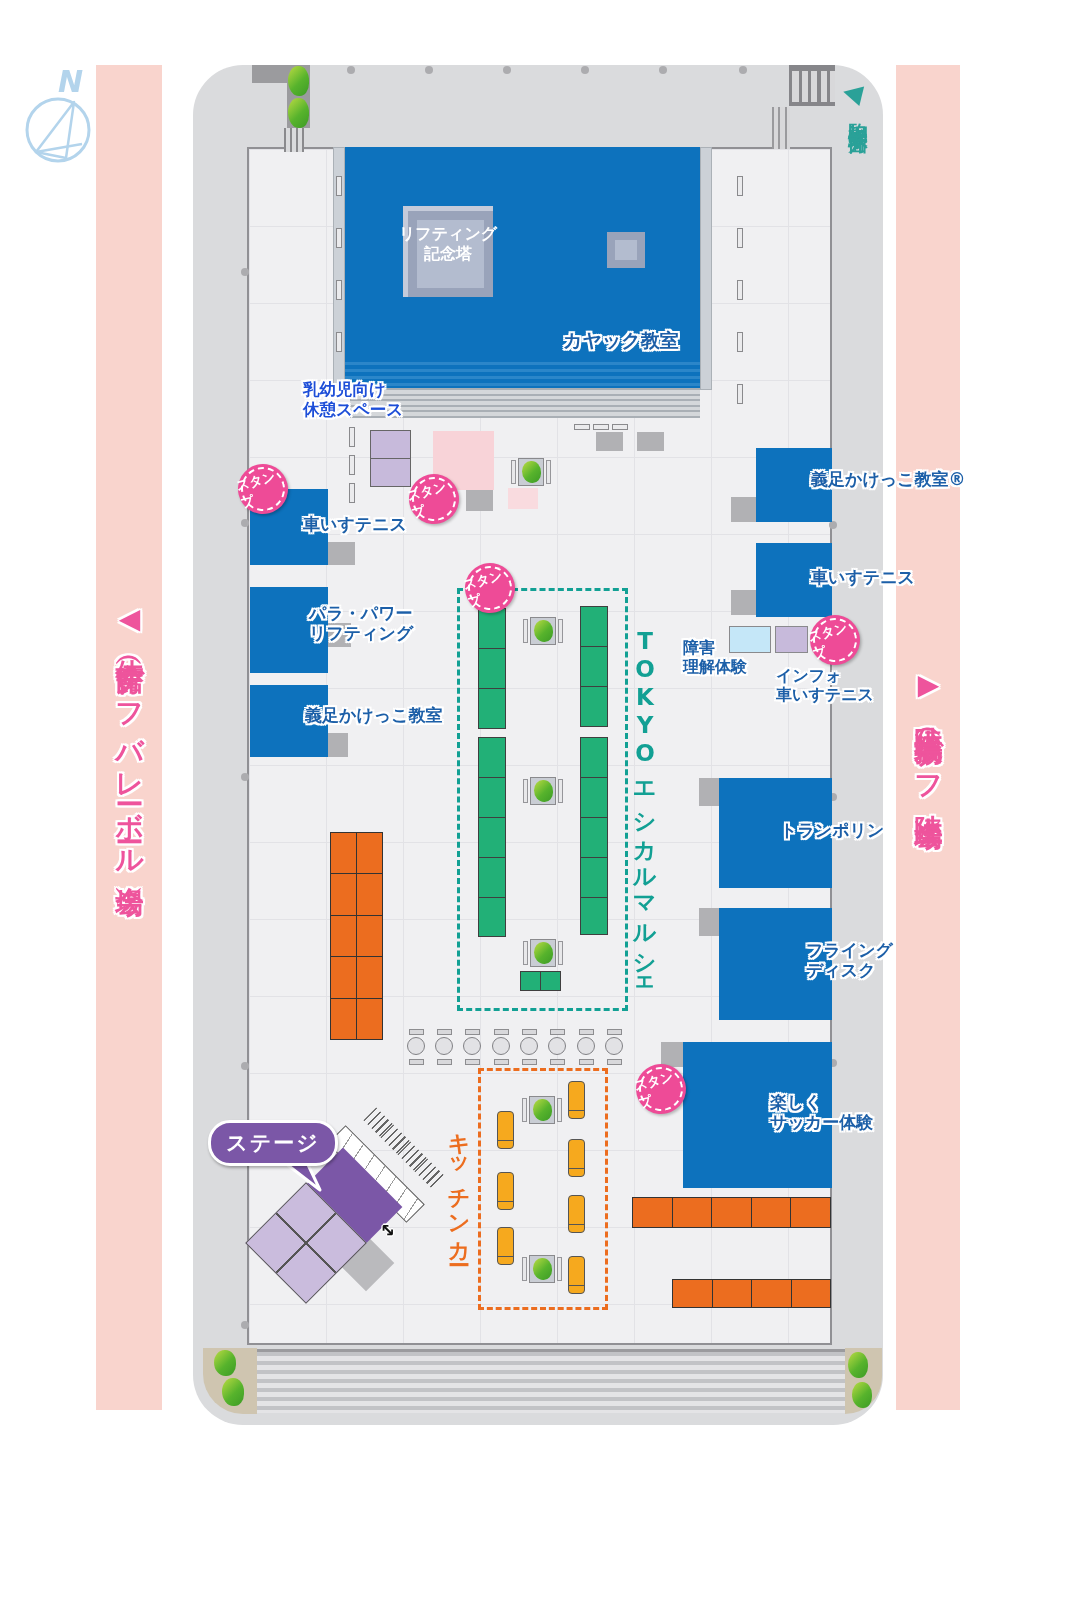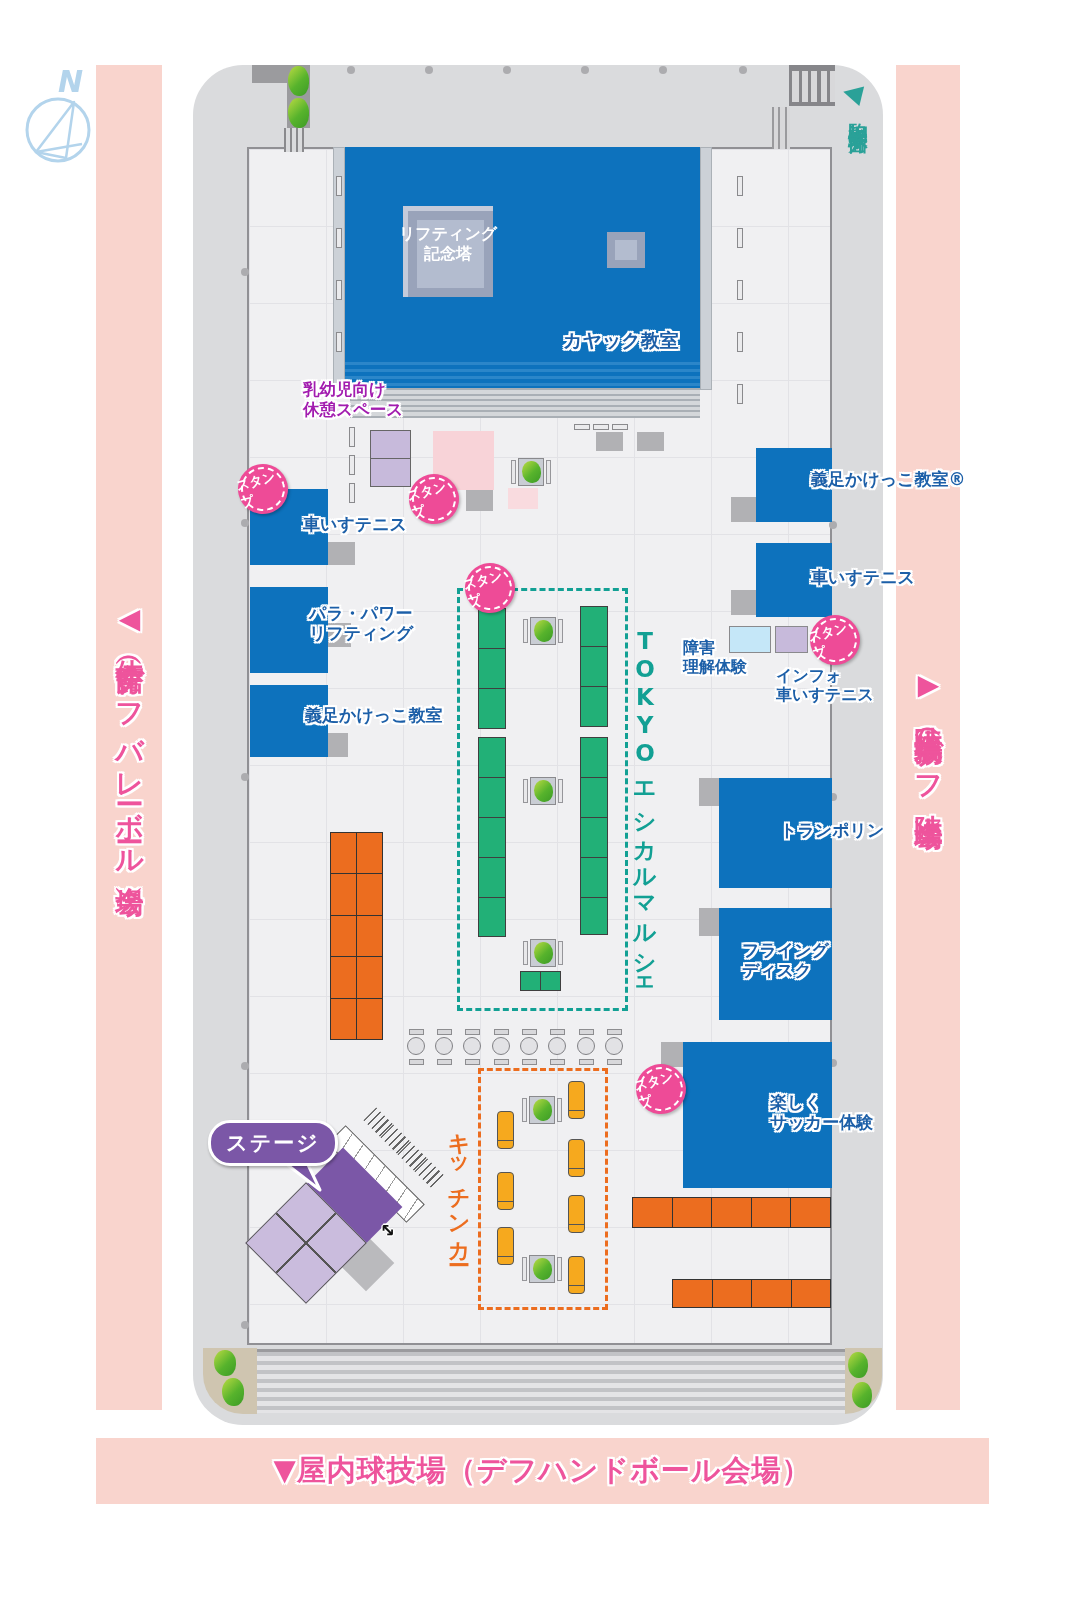--- a/index.html
+++ b/index.html
@@ -38,21 +38,21 @@
   .small-sq::after{content:"";position:absolute;inset:8px;background:#b3bccf;}
   .tower-label{position:absolute;left:393px;top:224px;width:110px;text-align:center;color:#fff;
     font-weight:800;font-size:16px;line-height:20px;z-index:3;}
 
   
   .lbl{position:absolute;font-weight:800;line-height:1.2;z-index:6;white-space:nowrap;}
   .lbl-blue{color:#1c5fa8;font-size:17px;
     text-shadow:-2px -2px 0 #fff,2px -2px 0 #fff,-2px 2px 0 #fff,2px 2px 0 #fff,0 -2px 0 #fff,0 2px 0 #fff,-2px 0 0 #fff,2px 0 0 #fff;}
   .lbl-pink{color:#ee3d95;font-size:17px;
     text-shadow:-2px -2px 0 #fff,2px -2px 0 #fff,-2px 2px 0 #fff,2px 2px 0 #fff,0 -2px 0 #fff,0 2px 0 #fff,-2px 0 0 #fff,2px 0 0 #fff;}
-  .lbl-purple{color:#a21caf;font-size:16.5px;
+  .lbl-purple{color:#1d4ed8;font-size:16.5px;
     text-shadow:-2px -2px 0 #fff,2px -2px 0 #fff,-2px 2px 0 #fff,2px 2px 0 #fff,0 -2px 0 #fff,0 2px 0 #fff,-2px 0 0 #fff,2px 0 0 #fff;}
   .station-text{position:absolute;left:846px;top:108px;color:#2aa198;font-weight:700;font-size:19px;letter-spacing:2px;z-index:4;}
   .station-arrow{position:absolute;left:843px;top:84px;width:0;height:0;border-right:19px solid #2aa198;
     border-top:10px solid transparent;border-bottom:10px solid transparent;transform:rotate(14deg);}
 
   
   .booth-blue{position:absolute;background:#0d72bd;z-index:2;}
   .tab{position:absolute;background:#b1b1b4;z-index:1;}
   .booth-rest{position:absolute;left:370px;top:430px;width:41px;height:57px;background:#c7badb;border:1px solid #666;box-sizing:border-box;z-index:2;}
   .booth-rest::after{content:"";position:absolute;left:0;right:0;top:27px;border-top:1px solid #666;}
@@ -143,23 +143,20 @@
     <circle cx="38" cy="70" r="31" fill="none" stroke="#b3d4ec" stroke-width="3"></circle>
     <polygon points="54,42 16,92 46,98" fill="none" stroke="#b3d4ec" stroke-width="2.5" stroke-linejoin="round"></polygon>
     <line x1="16" y1="92" x2="62" y2="84" stroke="#b3d4ec" stroke-width="2.5"></line>
   </svg>
 
   <div class="side-bar" style="left:96px;top:65px;width:66px;height:1345px;">
     <span class="vtext venue-text">◀体育館（デフバレーボール会場）</span>
   </div>
   <div class="side-bar" style="left:896px;top:65px;width:64px;height:1345px;">
     <span class="vtext venue-text">▶陸上競技場（デフ陸上会場）</span>
-  </div>
-  <div class="bottom-bar">
-    <span>▼屋内球技場（デフハンドボール会場）</span>
   </div>
 
   <div class="map"></div>
   <div class="plaza"></div>
 
   <div class="dot" style="left:347px;top:66px;"></div>
   <div class="dot" style="left:425px;top:66px;"></div>
   <div class="dot" style="left:503px;top:66px;"></div>
   <div class="dot" style="left:581px;top:66px;"></div>
   <div class="dot" style="left:659px;top:66px;"></div>
@@ -257,21 +254,21 @@
     <div>インフォ</div>
     <div>車いすテニス</div>
   </div>
 
   <div class="booth-blue" style="left:719px;top:778px;width:113px;height:110px;"></div>
   <div class="tab" style="left:699px;top:778px;width:20px;height:28px;"></div>
   <div class="lbl lbl-blue" style="left:780px;top:820px;">トランポリン</div>
 
   <div class="booth-blue" style="left:719px;top:908px;width:113px;height:112px;"></div>
   <div class="tab" style="left:699px;top:908px;width:20px;height:28px;"></div>
-  <div class="lbl lbl-blue" style="left:742px;top:940px;">
+  <div class="lbl lbl-blue" style="left:806px;top:940px;">
     <div>フライング</div>
     <div>ディスク</div>
   </div>
 
   <div class="booth-blue" style="left:683px;top:1042px;width:149px;height:146px;"></div>
   <div class="tab" style="left:661px;top:1042px;width:22px;height:25px;"></div>
   <div class="lbl lbl-blue" style="left:770px;top:1092px;">
     <div>楽しく</div>
     <div>サッカー体験</div>
   </div>

